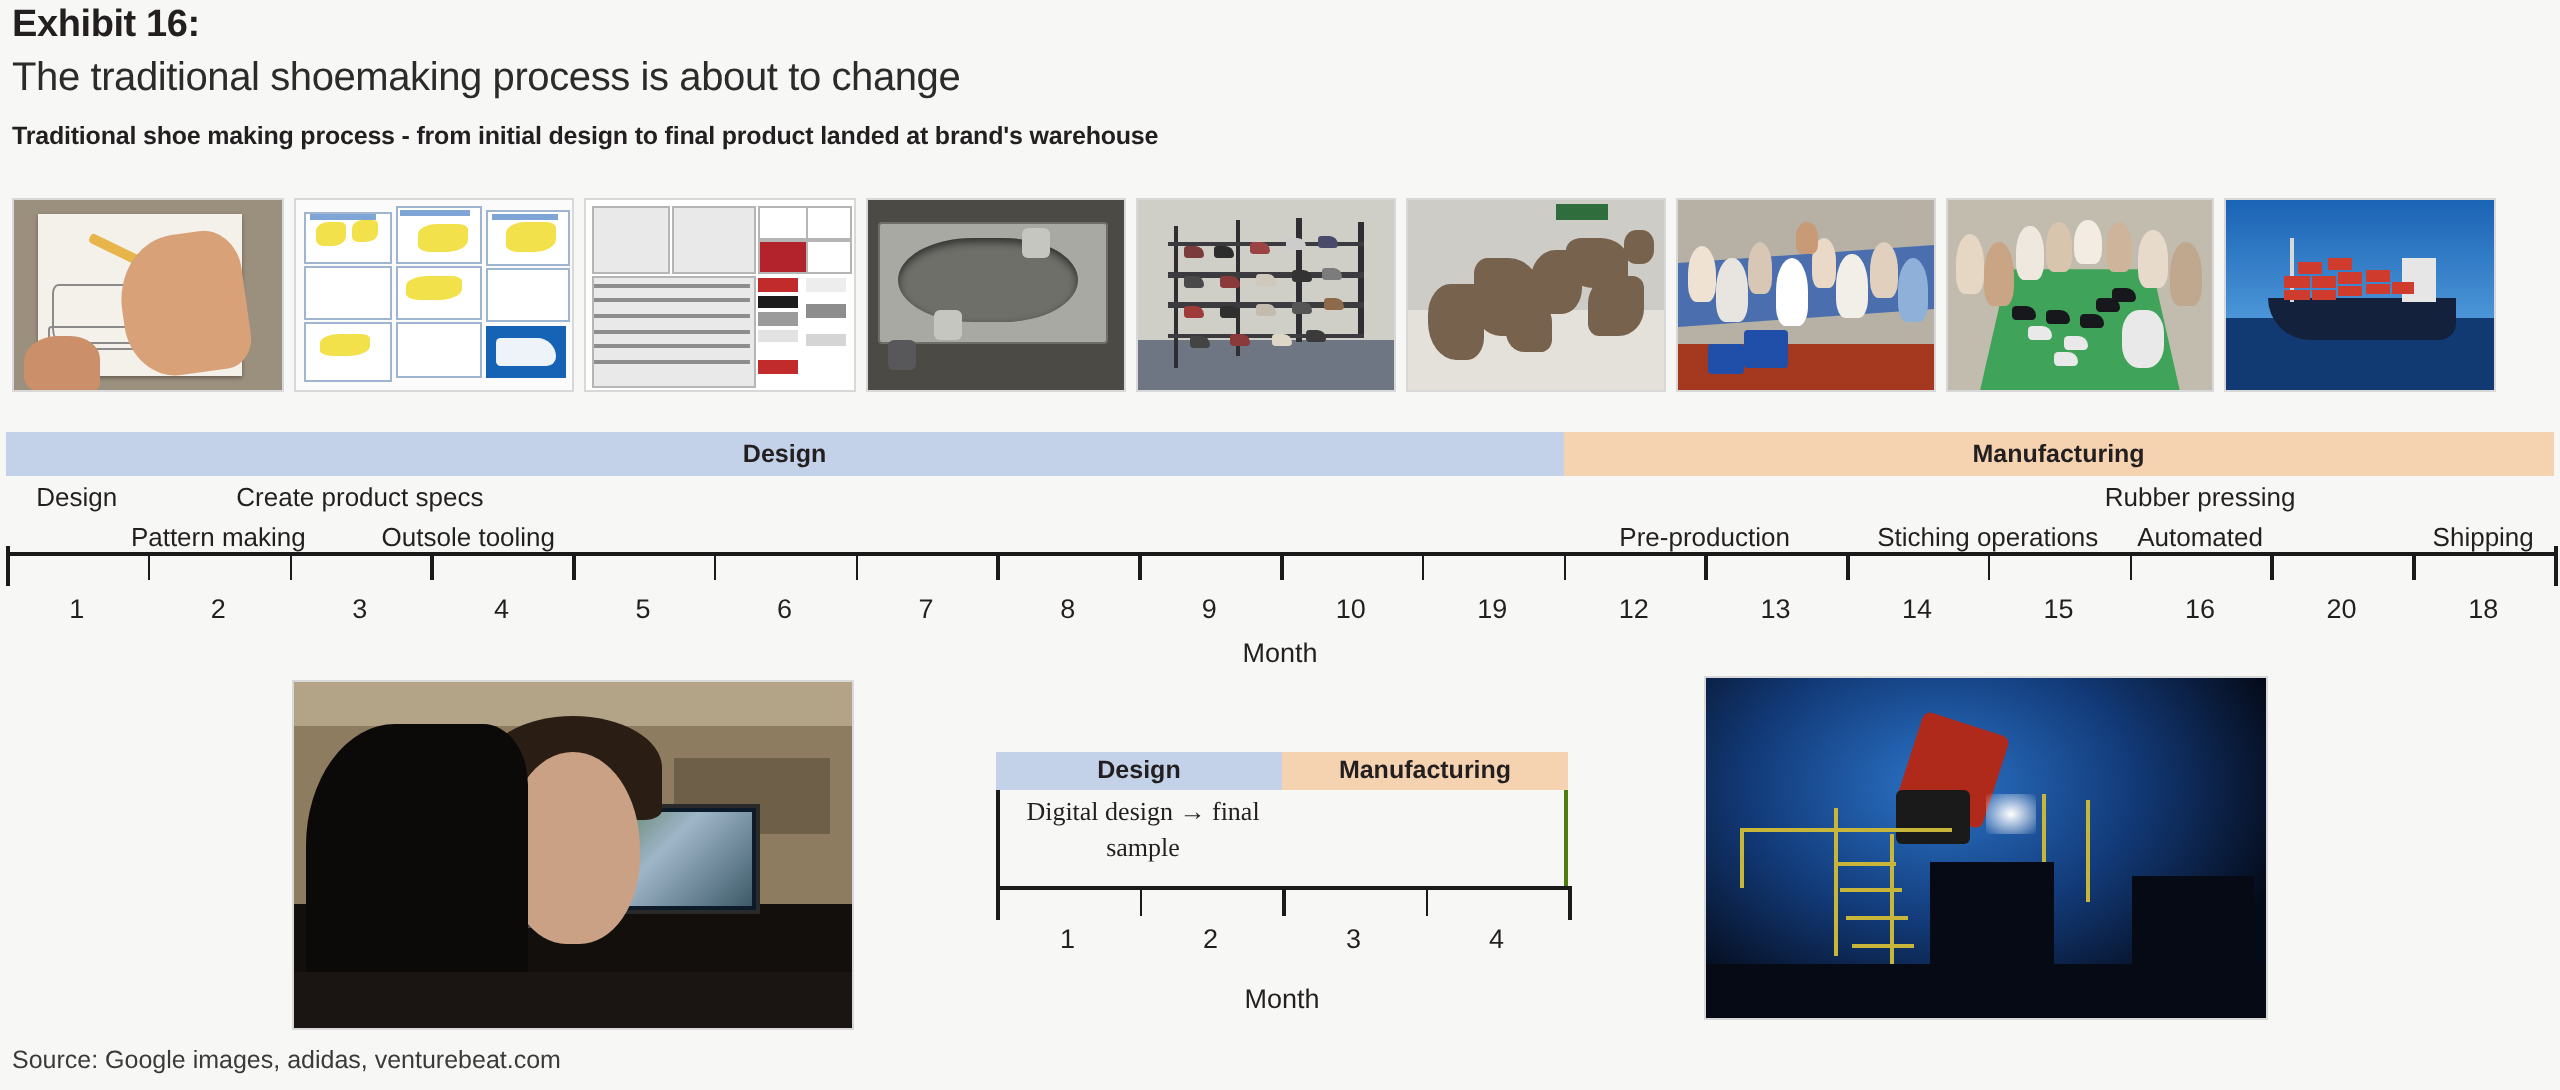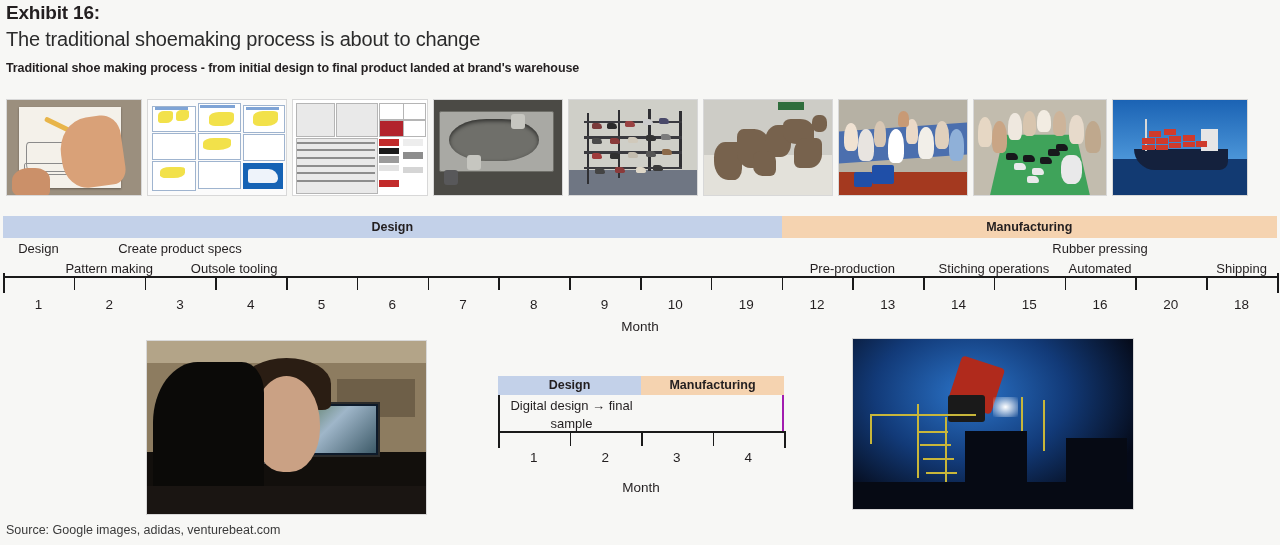--- a/index.html
+++ b/index.html
@@ -160,21 +160,21 @@
   .ph-robot .rail { position:absolute; background:#c8b63a; }
   .ph-robot .step { position:absolute; background:#c8b63a; height:2px; }
   .ph-robot .dark { position:absolute; background:#060a14; }
   .ph-robot .spark { position:absolute; left:50%; top:34%; width:9%; height:12%; background:radial-gradient(#fff,rgba(255,255,255,0)); }
 
   
   #future-wrap { position:absolute; left:498px; top:376px; width:286px; }
   #future-title { font-size:12.5px; font-weight:bold; margin:0 0 5px 2px; }
   #future-bands { position:relative; height:19px; }
   #future-bands > div { position:absolute; top:0; height:19px; font-size:12.5px; font-weight:bold; line-height:19px; text-align:center; }
-  #future-body { position:relative; height:36px; border-left:2px solid #1a1a1a; border-right:2px solid #a21caf; box-sizing:border-box; }
+  #future-body { position:relative; height:48px; border-left:2px solid #1a1a1a; border-right:2px solid #4d7c0f; box-sizing:border-box;font-family:Liberation Serif, serif; }
   #future-body > div { position:absolute; top:2px; font-size:13px; text-align:center; line-height:18px; }
   #future-axis { position:absolute; left:0; top:0; width:286px; height:2px; background:#1a1a1a; }
   #future-ticks { position:relative; height:34px; }
   #future-ticks .tick { position:absolute; top:2px; width:1.6px; height:13px; background:#1a1a1a; }
   #future-ticks .tick.edge { top:0; height:17px; width:2px; }
   #future-ticks .month-num { position:absolute; top:19px; font-size:13.5px; text-align:center; }
   #future-month { text-align:center; font-size:13.5px; margin-top:15px; }
 
   
   #source { position:absolute; left:6px; top:523px; font-size:12.5px; color:#3a3a3a; }

